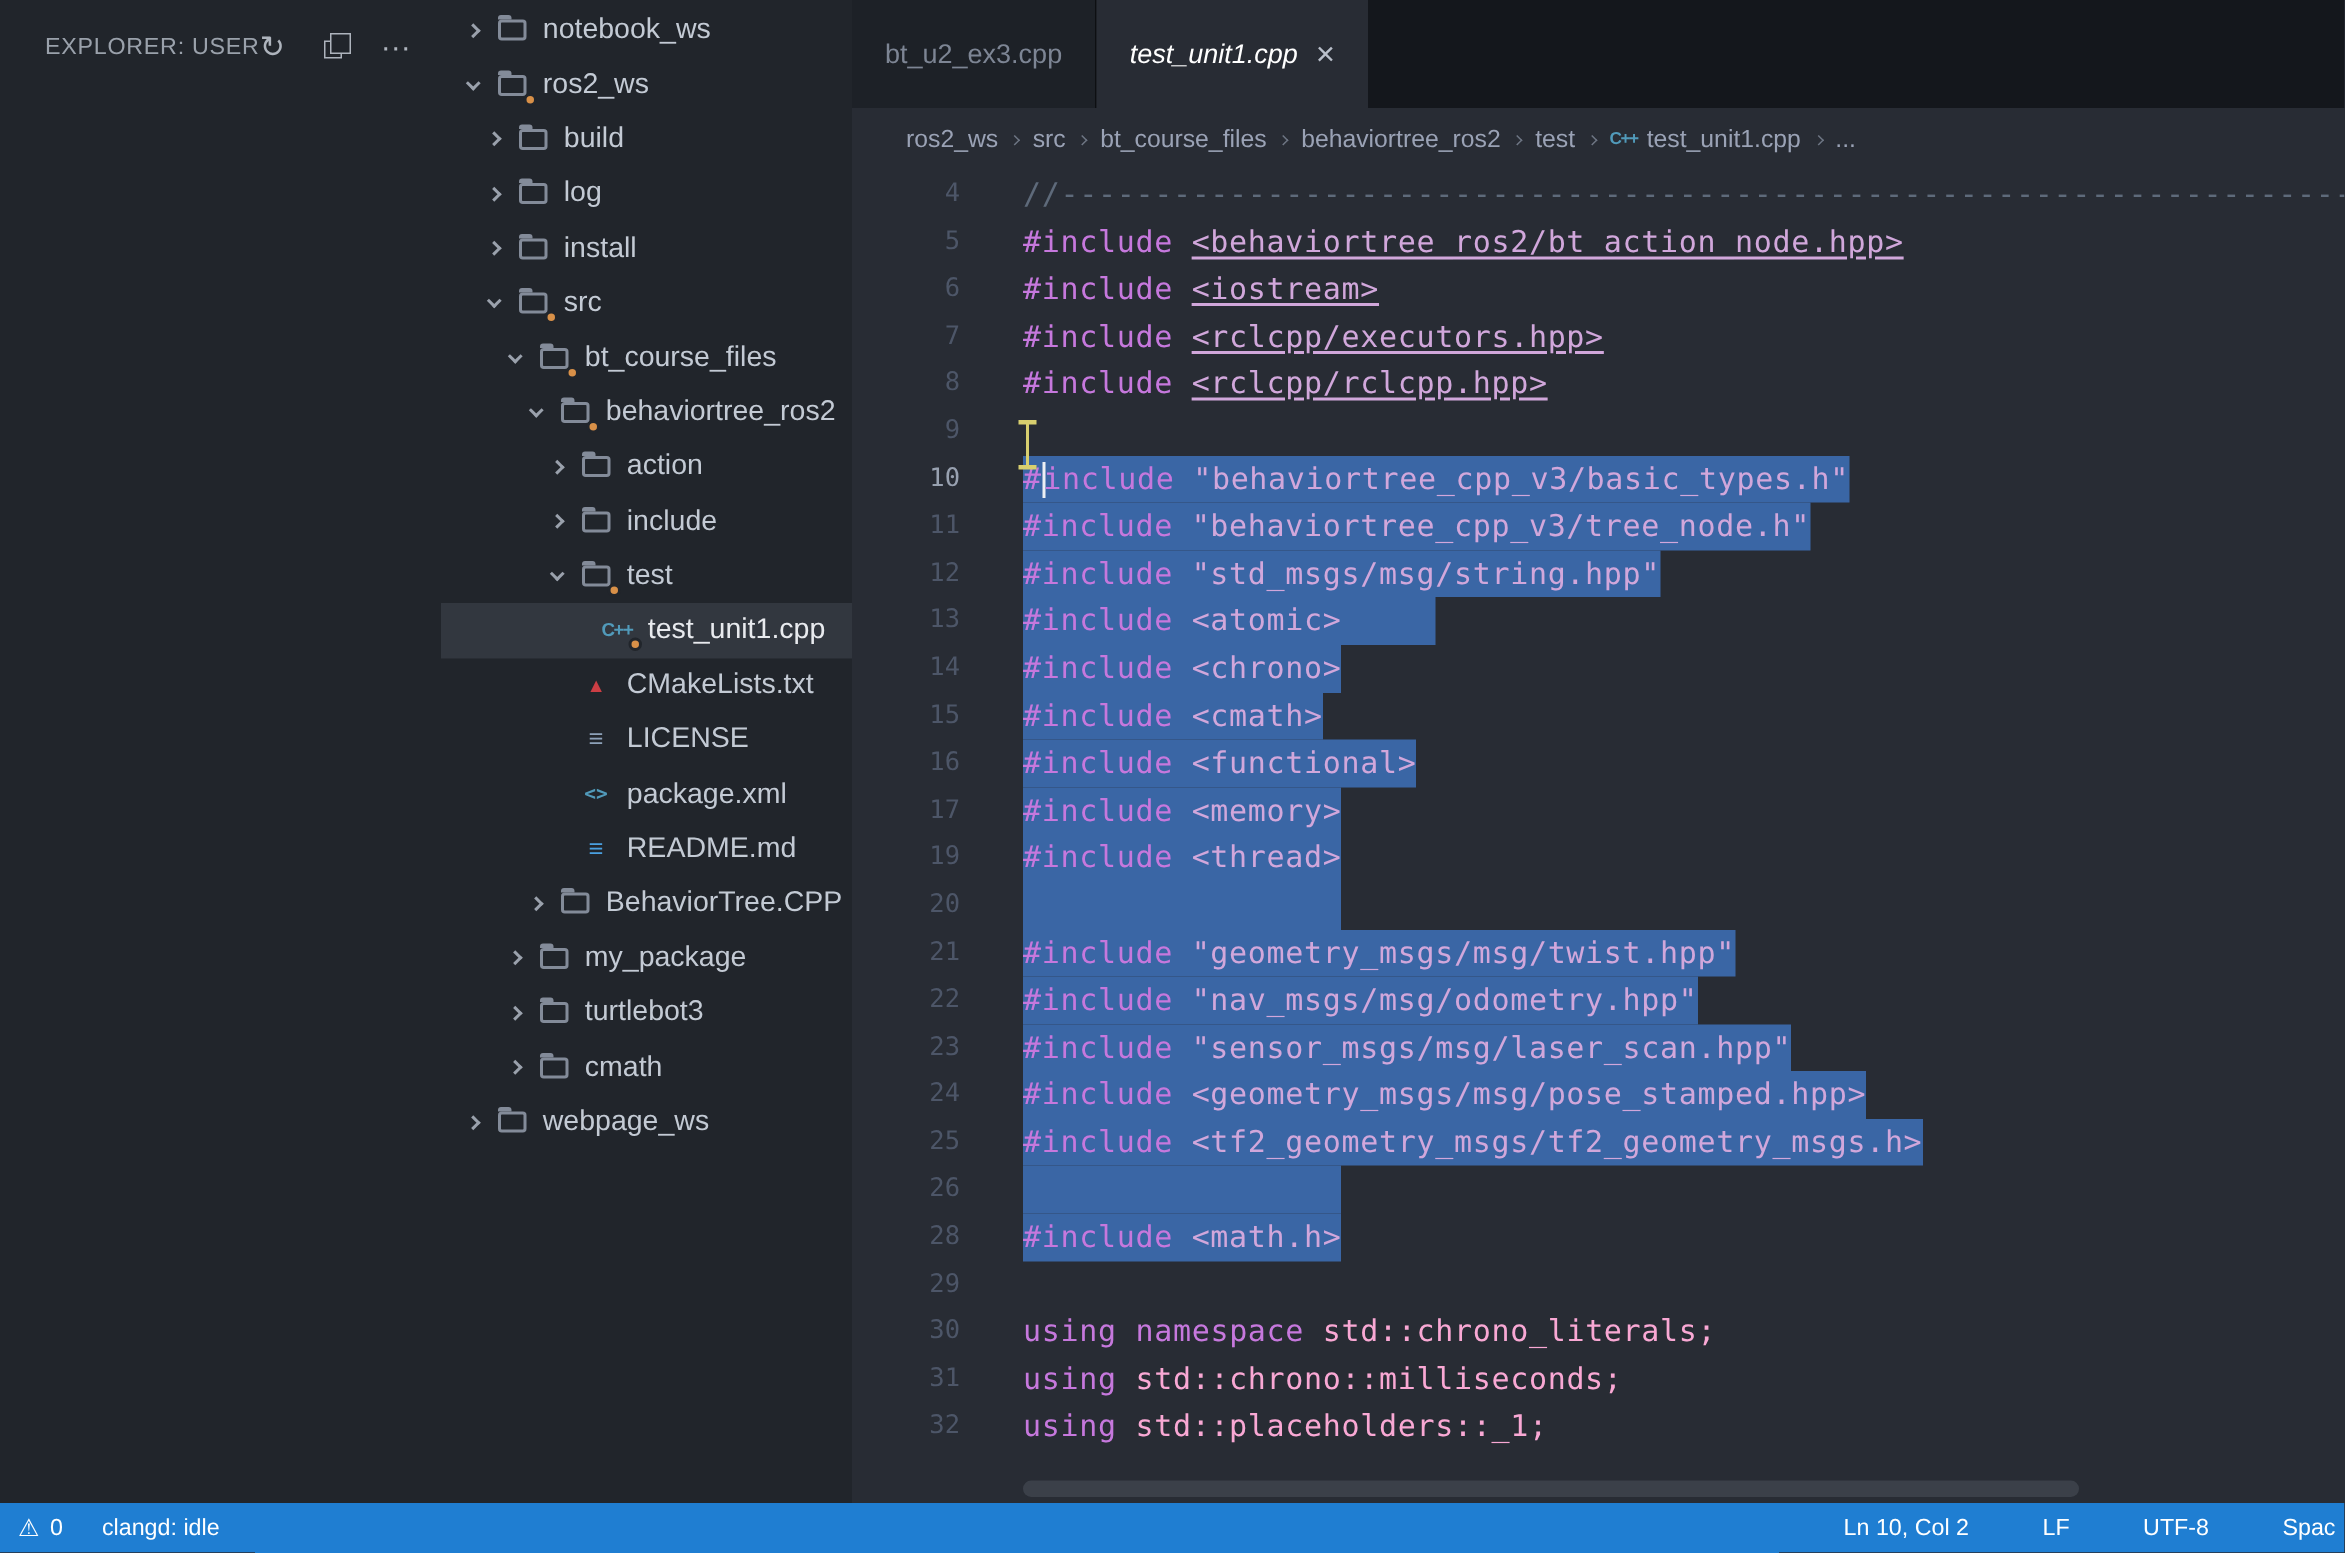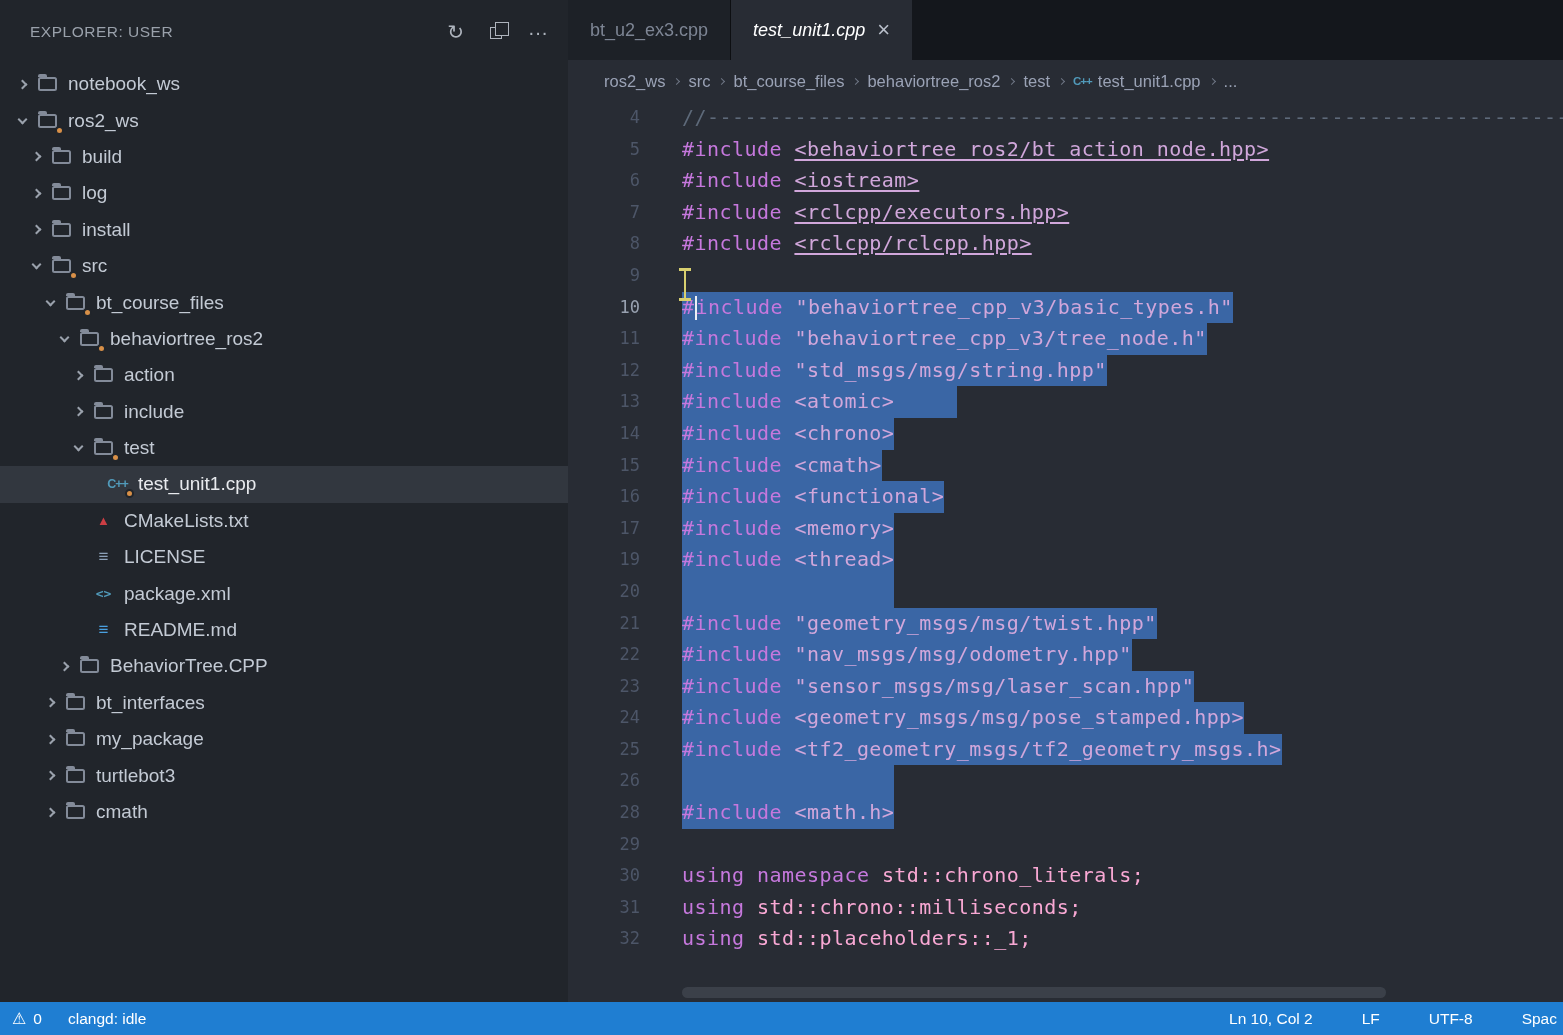--- a/index.html
+++ b/index.html
@@ -2,21 +2,21 @@
 <html><head>
 <meta charset="utf-8">
 <style>
   * { margin:0; padding:0; box-sizing:border-box; }
   html,body { width:1563px; height:1035px; overflow:hidden; background:#282c34;
               font-family:"Liberation Sans", sans-serif; }
   .app { width:1563px; height:1035px; display:flex; flex-direction:column; }
   .main { flex:1; display:flex; min-height:0; }
 
   
-  .sidebar { width:568px; min-width:568px; background:#21252b; display:flex; flex-direction:column; }
+  .sidebar { width:568px; min-width:568px; background:#21252b; display:flex; flex-direction:row; }
   .sb-header { height:64px; display:flex; align-items:center; padding:0 20px 0 30px; }
   .sb-title { flex:1; color:#9aa1ab; font-size:15.5px; letter-spacing:0.5px; }
   .sb-actions { display:flex; align-items:center; gap:26px; }
   .sb-ic { color:#aeb4bd; font-size:20px; line-height:1; cursor:pointer; }
   .ic-editors i { display:block; width:12px; height:12px; border:1.7px solid #aeb4bd; position:relative; margin:2px 0 0 0; }
   .ic-editors i::after { content:""; position:absolute; left:3.5px; top:-6.5px; width:12px; height:12px;
                           border:1.7px solid #aeb4bd; background:#21252b; }
   .tree { flex:1; overflow:hidden; font-size:19px; color:#c3cad4; padding-top:2px; }
   .trow { height:36.4px; display:flex; align-items:center; cursor:pointer; }
   .trow.selected { background:#32373f; color:#e8eaee; }
@@ -33,21 +33,21 @@
   .ti { font-style:normal; font-weight:bold; }
   .ti-cpp     { color:#519aba; font-size:12.5px; letter-spacing:-1px; }
   .ti-cmake   { color:#cc3e44; font-size:13px; }
   .ti-license { color:#8da1b9; font-size:17px; }
   .ti-xml     { color:#519aba; font-size:13px; font-family:"DejaVu Sans Mono",monospace; }
   .ti-md      { color:#4aa0e0; font-size:17px; }
   .tlabel { margin-left:7px; white-space:nowrap; }
 
   
   .editor { flex:1; min-width:0; display:flex; flex-direction:column; }
-  .tabbar { height:60px; background:#14171c; display:flex; align-items:stretch; flex:none; }
+  .tabbar { height:72px; background:#14171c; display:flex; align-items:stretch; flex:none; }
   .tab { display:flex; align-items:center; padding:0 22px; font-size:18px; gap:12px; cursor:pointer; }
   .tab.inactive { background:#1d2127; color:#7d8594; border-right:1px solid #0d0f12; }
   .tab.active { background:#282c34; color:#fff; font-style:italic; }
   .tab-close { font-style:normal; color:#b9bfca; font-size:22px; line-height:1; }
   .crumbs { height:42px; background:#282c34; display:flex; align-items:center; padding-left:36px;
             gap:9px; font-size:16.5px; color:#9aa2b5; flex:none; white-space:nowrap; overflow:hidden; }
   .crumb { display:flex; align-items:center; gap:6px; cursor:pointer; }
   .crumb-ic { font-style:normal; color:#519aba; font-weight:bold; font-size:11.5px; letter-spacing:-1px; }
   .csep i { display:block; width:5px; height:5px; border-right:1.7px solid #6e7684; border-bottom:1.7px solid #6e7684;
             transform:rotate(-45deg); }
@@ -250,48 +250,48 @@
             </span>
             <span class="tlabel">BehaviorTree.CPP</span>
           </div>
           <div class="trow" style="padding-left: 38px;">
             <span class="chev right">
               <i></i>
             </span>
             <span class="ficon">
               <i class="fshape"></i>
             </span>
-            <span class="tlabel">bt_interfaces</span>
+            <span class="tlabel">my_package</span>
           </div>
           <div class="trow" style="padding-left: 38px;">
             <span class="chev right">
               <i></i>
             </span>
             <span class="ficon">
               <i class="fshape"></i>
             </span>
-            <span class="tlabel">my_package</span>
+            <span class="tlabel">turtlebot3</span>
           </div>
           <div class="trow" style="padding-left: 38px;">
             <span class="chev right">
               <i></i>
             </span>
             <span class="ficon">
               <i class="fshape"></i>
             </span>
-            <span class="tlabel">turtlebot3</span>
-          </div>
-          <div class="trow" style="padding-left: 38px;">
-            <span class="chev right">
-              <i></i>
-            </span>
-            <span class="ficon">
-              <i class="fshape"></i>
-            </span>
             <span class="tlabel">cmath</span>
+          </div>
+          <div class="trow" style="padding-left: 10px;">
+            <span class="chev right">
+              <i></i>
+            </span>
+            <span class="ficon">
+              <i class="fshape"></i>
+            </span>
+            <span class="tlabel">webpage_ws</span>
           </div>
         </div>
     </aside>
 
     <section class="editor">
       <div class="tabbar">
           <div class="tab inactive">
             <span class="tab-label">bt_u2_ex3.cpp</span>
           </div>
           <div class="tab active">

